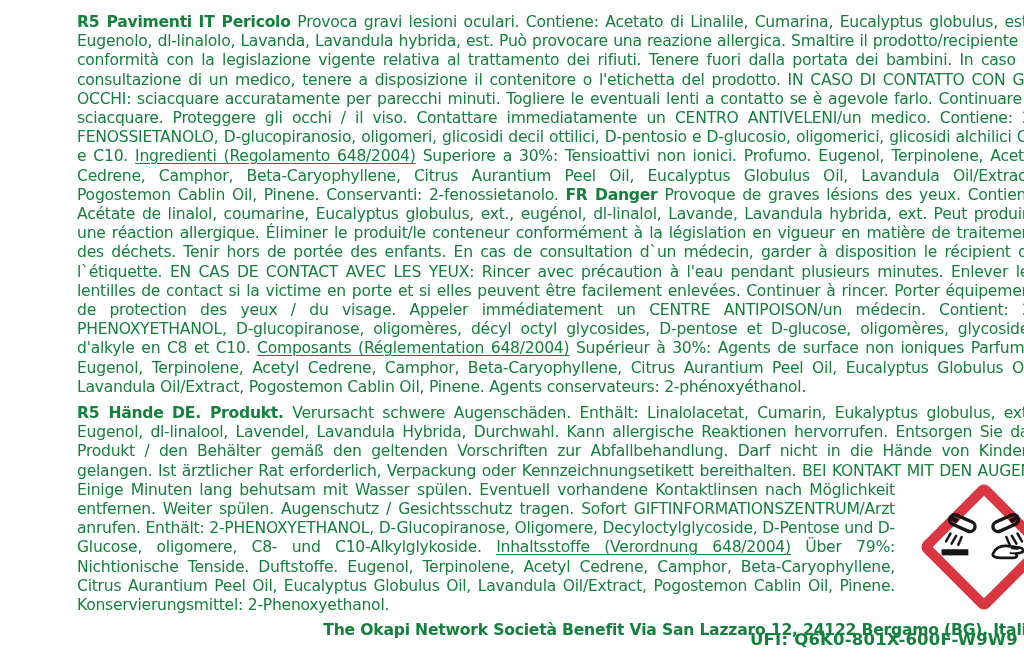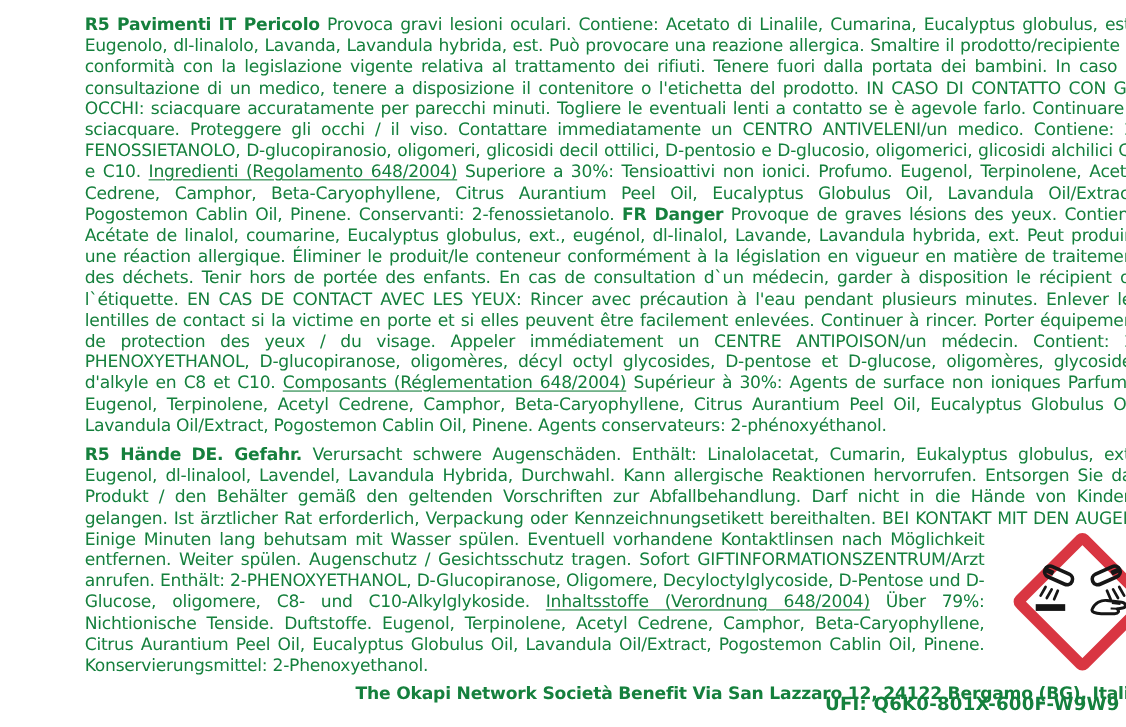--- a/index.html
+++ b/index.html
@@ -66,21 +66,21 @@
         <g transform="rotate(-24 80 40)">
           <rect x="68" y="34" width="24" height="9" rx="4.5" fill="none" stroke="#161616" stroke-width="3"></rect>
           <rect x="84.5" y="36.5" width="7" height="4" fill="#161616"></rect>
         </g>
         <path d="M90 48 L94 55 M85 50 L89 57 M80 51 L83 58" stroke="#161616" stroke-width="2.2" stroke-linecap="round"></path>
         <path d="M68 66 c2 -5 7 -7.5 12 -7 l12 1.5 c3.5 0.5 4 4 0.8 4.6 l-4.5 0.9 c2.2 1.4 1 3.8 -2 3.8 h-11 c-5 0 -8.3 -1.6 -7.3 -3.8 z" fill="none" stroke="#161616" stroke-width="2.4" stroke-linejoin="round"></path>
         <path d="M84 61 l7 0.9 M83 65.5 l6 0.3" stroke="#161616" stroke-width="1.6"></path>
       </svg>
     </span>
     <span class="b">R5 Hände</span>
-    <span class="b">DE. Gefahr.</span>
+    <span class="b">DE. Produkt.</span>
     <span>Verursacht schwere Augenschäden. Enthält: Linalolacetat, Cumarin, Eukalyptus globulus, ext., Eugenol, dl-linalool, Lavendel, Lavandula Hybrida, Durchwahl. Kann allergische Reaktionen hervorrufen. Entsorgen Sie das Produkt / den Behälter gemäß den geltenden Vorschriften zur Abfallbehandlung. Darf nicht in die Hände von Kindern gelangen. Ist ärztlicher Rat erforderlich, Verpackung oder Kennzeichnungsetikett bereithalten. BEI KONTAKT MIT DEN AUGEN: Einige Minuten lang behutsam mit Wasser spülen. Eventuell vorhandene Kontaktlinsen nach Möglichkeit entfernen. Weiter spülen. Augenschutz / Gesichtsschutz tragen. Sofort GIFTINFORMATIONSZENTRUM/Arzt anrufen. Enthält: 2-PHENOXYETHANOL, D-Glucopiranose, Oligomere, Decyloctylglycoside, D-Pentose und D-Glucose, oligomere, C8- und C10-Alkylglykoside.</span>
     <span class="u">Inhaltsstoffe (Verordnung 648/2004)</span>
     <span>Über 79%: Nichtionische Tenside. Duftstoffe. Eugenol, Terpinolene, Acetyl Cedrene, Camphor, Beta-Caryophyllene, Citrus Aurantium Peel Oil, Eucalyptus Globulus Oil, Lavandula Oil/Extract, Pogostemon Cablin Oil, Pinene. Konservierungsmittel: 2-Phenoxyethanol.</span>
   </p>
 
   <div class="footer">
     <div class="line">The Okapi Network Società Benefit Via San Lazzaro 12, 24122 Bergamo (BG), Italia</div>
     <div class="ufi">UFI: Q6K0-801X-600F-W9W9</div>
   </div>
 

